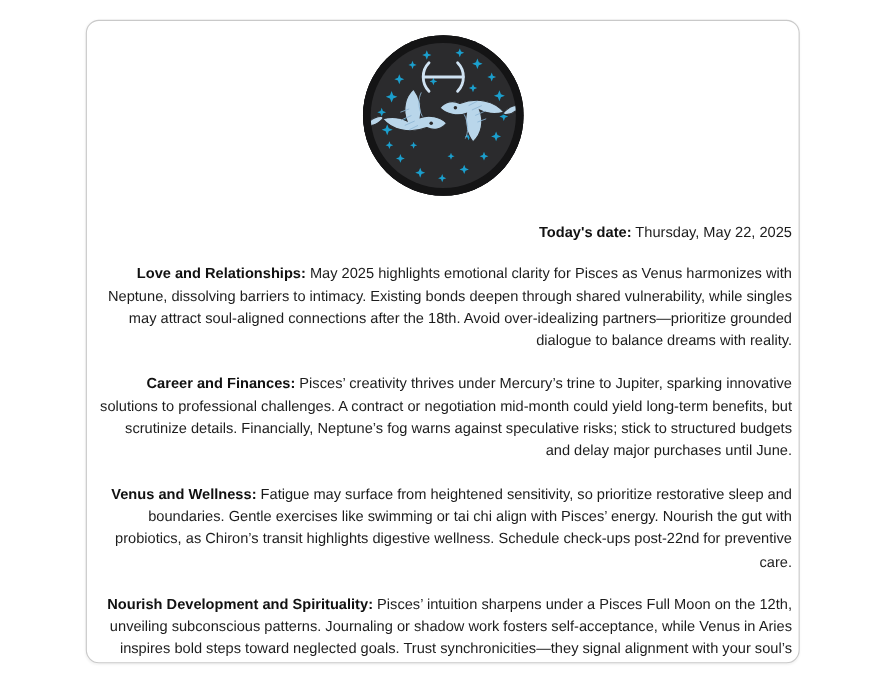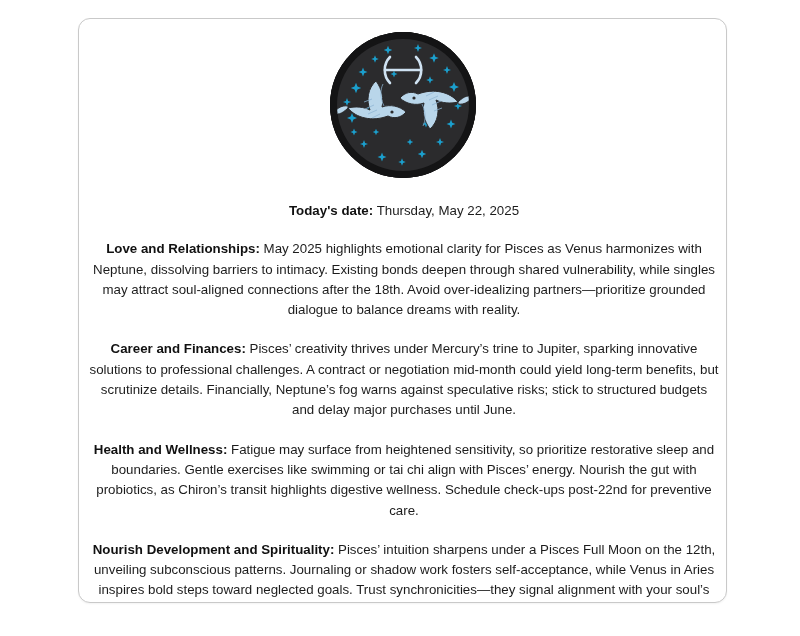--- a/index.html
+++ b/index.html
@@ -73,21 +73,21 @@
     top: 182px;
     width: 632px;
     box-sizing: border-box;
     padding: 0 0 0 0;
   }
   .para {
     margin: 0 0 19px 0;
     font-size: 13.3px;
     line-height: 20.3px;
     color: #1c1c1c;
-    text-align: center;
+    text-align: right;
   }
   .para:last-child { margin-bottom: 0; }
   .para .lbl {
     font-weight: bold;
     color: #111111;
   }
   .para .txt {
     font-weight: normal;
   }
   .para.date-line { margin-bottom: 18px; }
@@ -186,21 +186,21 @@
 
       <p class="para">
         <span class="lbl">Love and Relationships:</span><span class="txt"> May 2025 highlights emotional clarity for Pisces as Venus harmonizes with Neptune, dissolving barriers to intimacy. Existing bonds deepen through shared vulnerability, while singles may attract soul-aligned connections after the 18th. Avoid over-idealizing partners—prioritize grounded dialogue to balance dreams with reality.</span>
       </p>
 
       <p class="para">
         <span class="lbl">Career and Finances:</span><span class="txt"> Pisces’ creativity thrives under Mercury’s trine to Jupiter, sparking innovative solutions to professional challenges. A contract or negotiation mid-month could yield long-term benefits, but scrutinize details. Financially, Neptune’s fog warns against speculative risks; stick to structured budgets and delay major purchases until June.</span>
       </p>
 
       <p class="para">
-        <span class="lbl">Health and Wellness:</span><span class="txt"> Fatigue may surface from heightened sensitivity, so prioritize restorative sleep and boundaries. Gentle exercises like swimming or tai chi align with Pisces’ energy. Nourish the gut with probiotics, as Chiron’s transit highlights digestive wellness. Schedule check-ups post-22nd for preventive care.</span>
+        <span class="lbl">Venus and Wellness:</span><span class="txt"> Fatigue may surface from heightened sensitivity, so prioritize restorative sleep and boundaries. Gentle exercises like swimming or tai chi align with Pisces’ energy. Nourish the gut with probiotics, as Chiron’s transit highlights digestive wellness. Schedule check-ups post-22nd for preventive care.</span>
       </p>
 
       <p class="para">
         <span class="lbl">Nourish Development and Spirituality:</span><span class="txt"> Pisces’ intuition sharpens under a Pisces Full Moon on the 12th, unveiling subconscious patterns. Journaling or shadow work fosters self-acceptance, while Venus in Aries inspires bold steps toward neglected goals. Trust synchronicities—they signal alignment with your soul’s path.</span>
       </p>
 
     </div>
   </div>
 </div>
 

